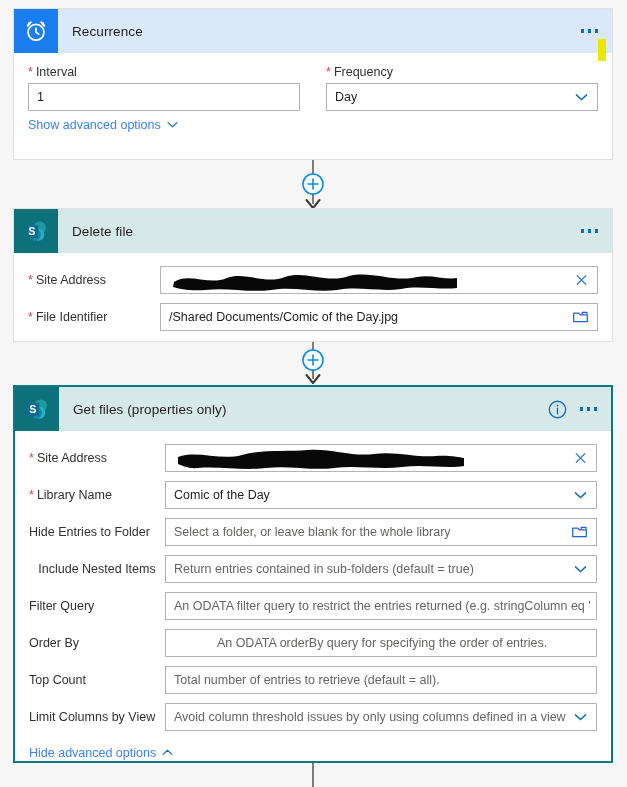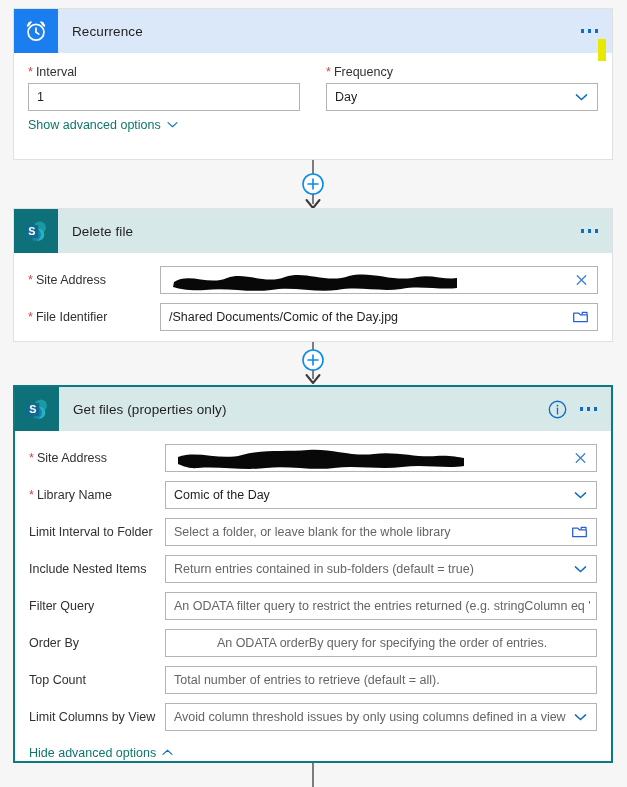--- a/index.html
+++ b/index.html
@@ -73,21 +73,21 @@
     position: absolute; right: 7px; top: 50%; transform: translateY(-50%);
     display: flex; align-items: center; justify-content: center;
   }
 
   
   .redact { position: relative; width: 100%; height: 20px; }
   .redact svg { position: absolute; left: 0; top: -2px; }
 
   .adv-link {
     display: inline-flex; align-items: center; gap: 4px;
-    color: #0f766e; font-size: 12.5px; cursor: pointer; margin-top: 6px;
+    color: #3b82f6; font-size: 12.5px; cursor: pointer; margin-top: 6px;
   }
 
   
   .two-col { display: flex; gap: 26px; }
   .col { flex: 1; }
   .col .field-label { margin-bottom: 4px; display: flex; }
   .col .input-box { width: 100%; }
 
   
   .connector { position: absolute; left: 0; width: 627px; }
@@ -294,36 +294,36 @@
             <svg width="17" height="17" viewBox="0 0 20 20" fill="none" stroke="#0b6fc4" stroke-width="1.7">
                 <path d="M4 7.5 L10 13 L16 7.5" stroke-linecap="round"></path>
               </svg>
           </span>
         </div>
       </div>
 
       
       <div class="field-row">
         <div class="field-label" style="width:136px;">
-          <span>Limit Interval to Folder</span>
+          <span>Hide Entries to Folder</span>
         </div>
         <div class="input-box placeholder-txt">
           <span class="val">Select a folder, or leave blank for the whole library</span>
           <span class="box-affordance">
             <svg width="19" height="17" viewBox="0 0 22 20" fill="none" stroke="#2561d6" stroke-width="1.5">
               <path d="M3 15.5 L3 5.5 L9 5.5 L10.8 7.4 L19 7.4 L19 15.5 Z" stroke-linejoin="round"></path>
               <path d="M13 7.2 L13 4.6 L18.6 4.6 L18.6 7.2" stroke-linejoin="round"></path>
             </svg>
           </span>
         </div>
       </div>
 
       
       <div class="field-row">
-        <div class="field-label" style="width:136px;">
+        <div class="field-label" style="width:136px;justify-content:center;">
           <span>Include Nested Items</span>
         </div>
         <div class="input-box placeholder-txt">
           <span class="val">Return entries contained in sub-folders (default = true)</span>
           <span class="box-affordance">
             <svg width="17" height="17" viewBox="0 0 20 20" fill="none" stroke="#0b6fc4" stroke-width="1.7">
                 <path d="M4 7.5 L10 13 L16 7.5" stroke-linecap="round"></path>
               </svg>
           </span>
         </div>

